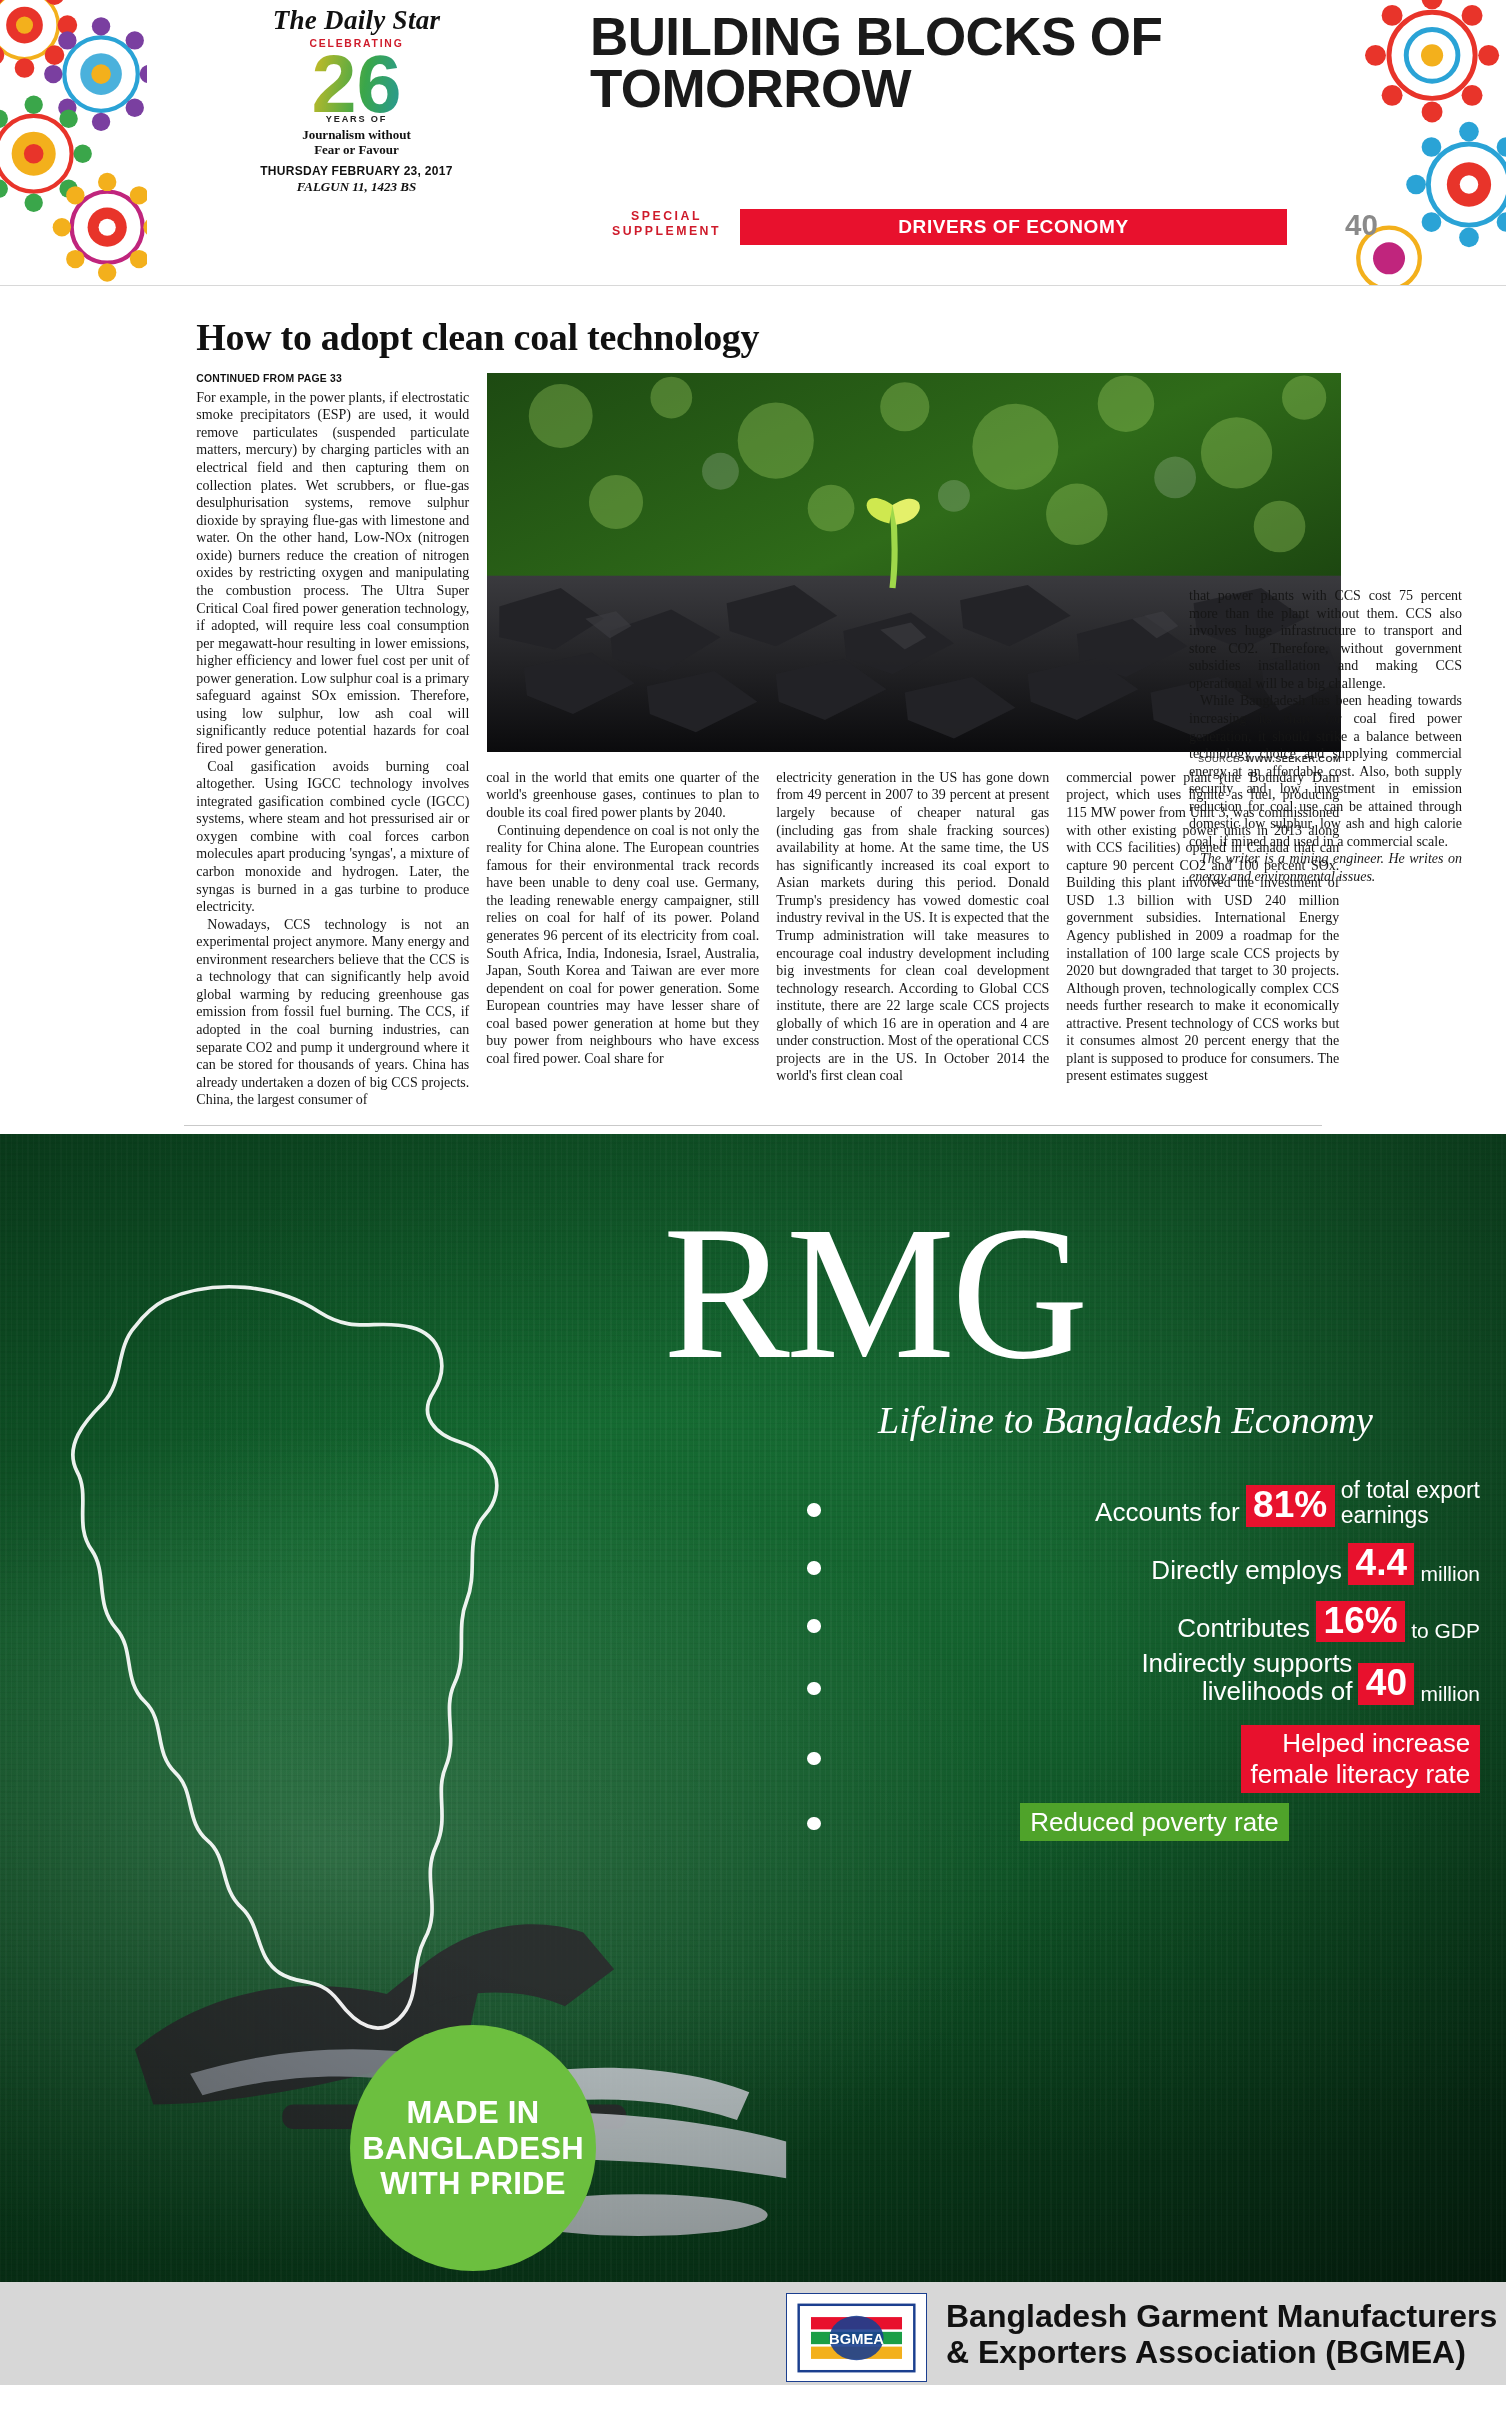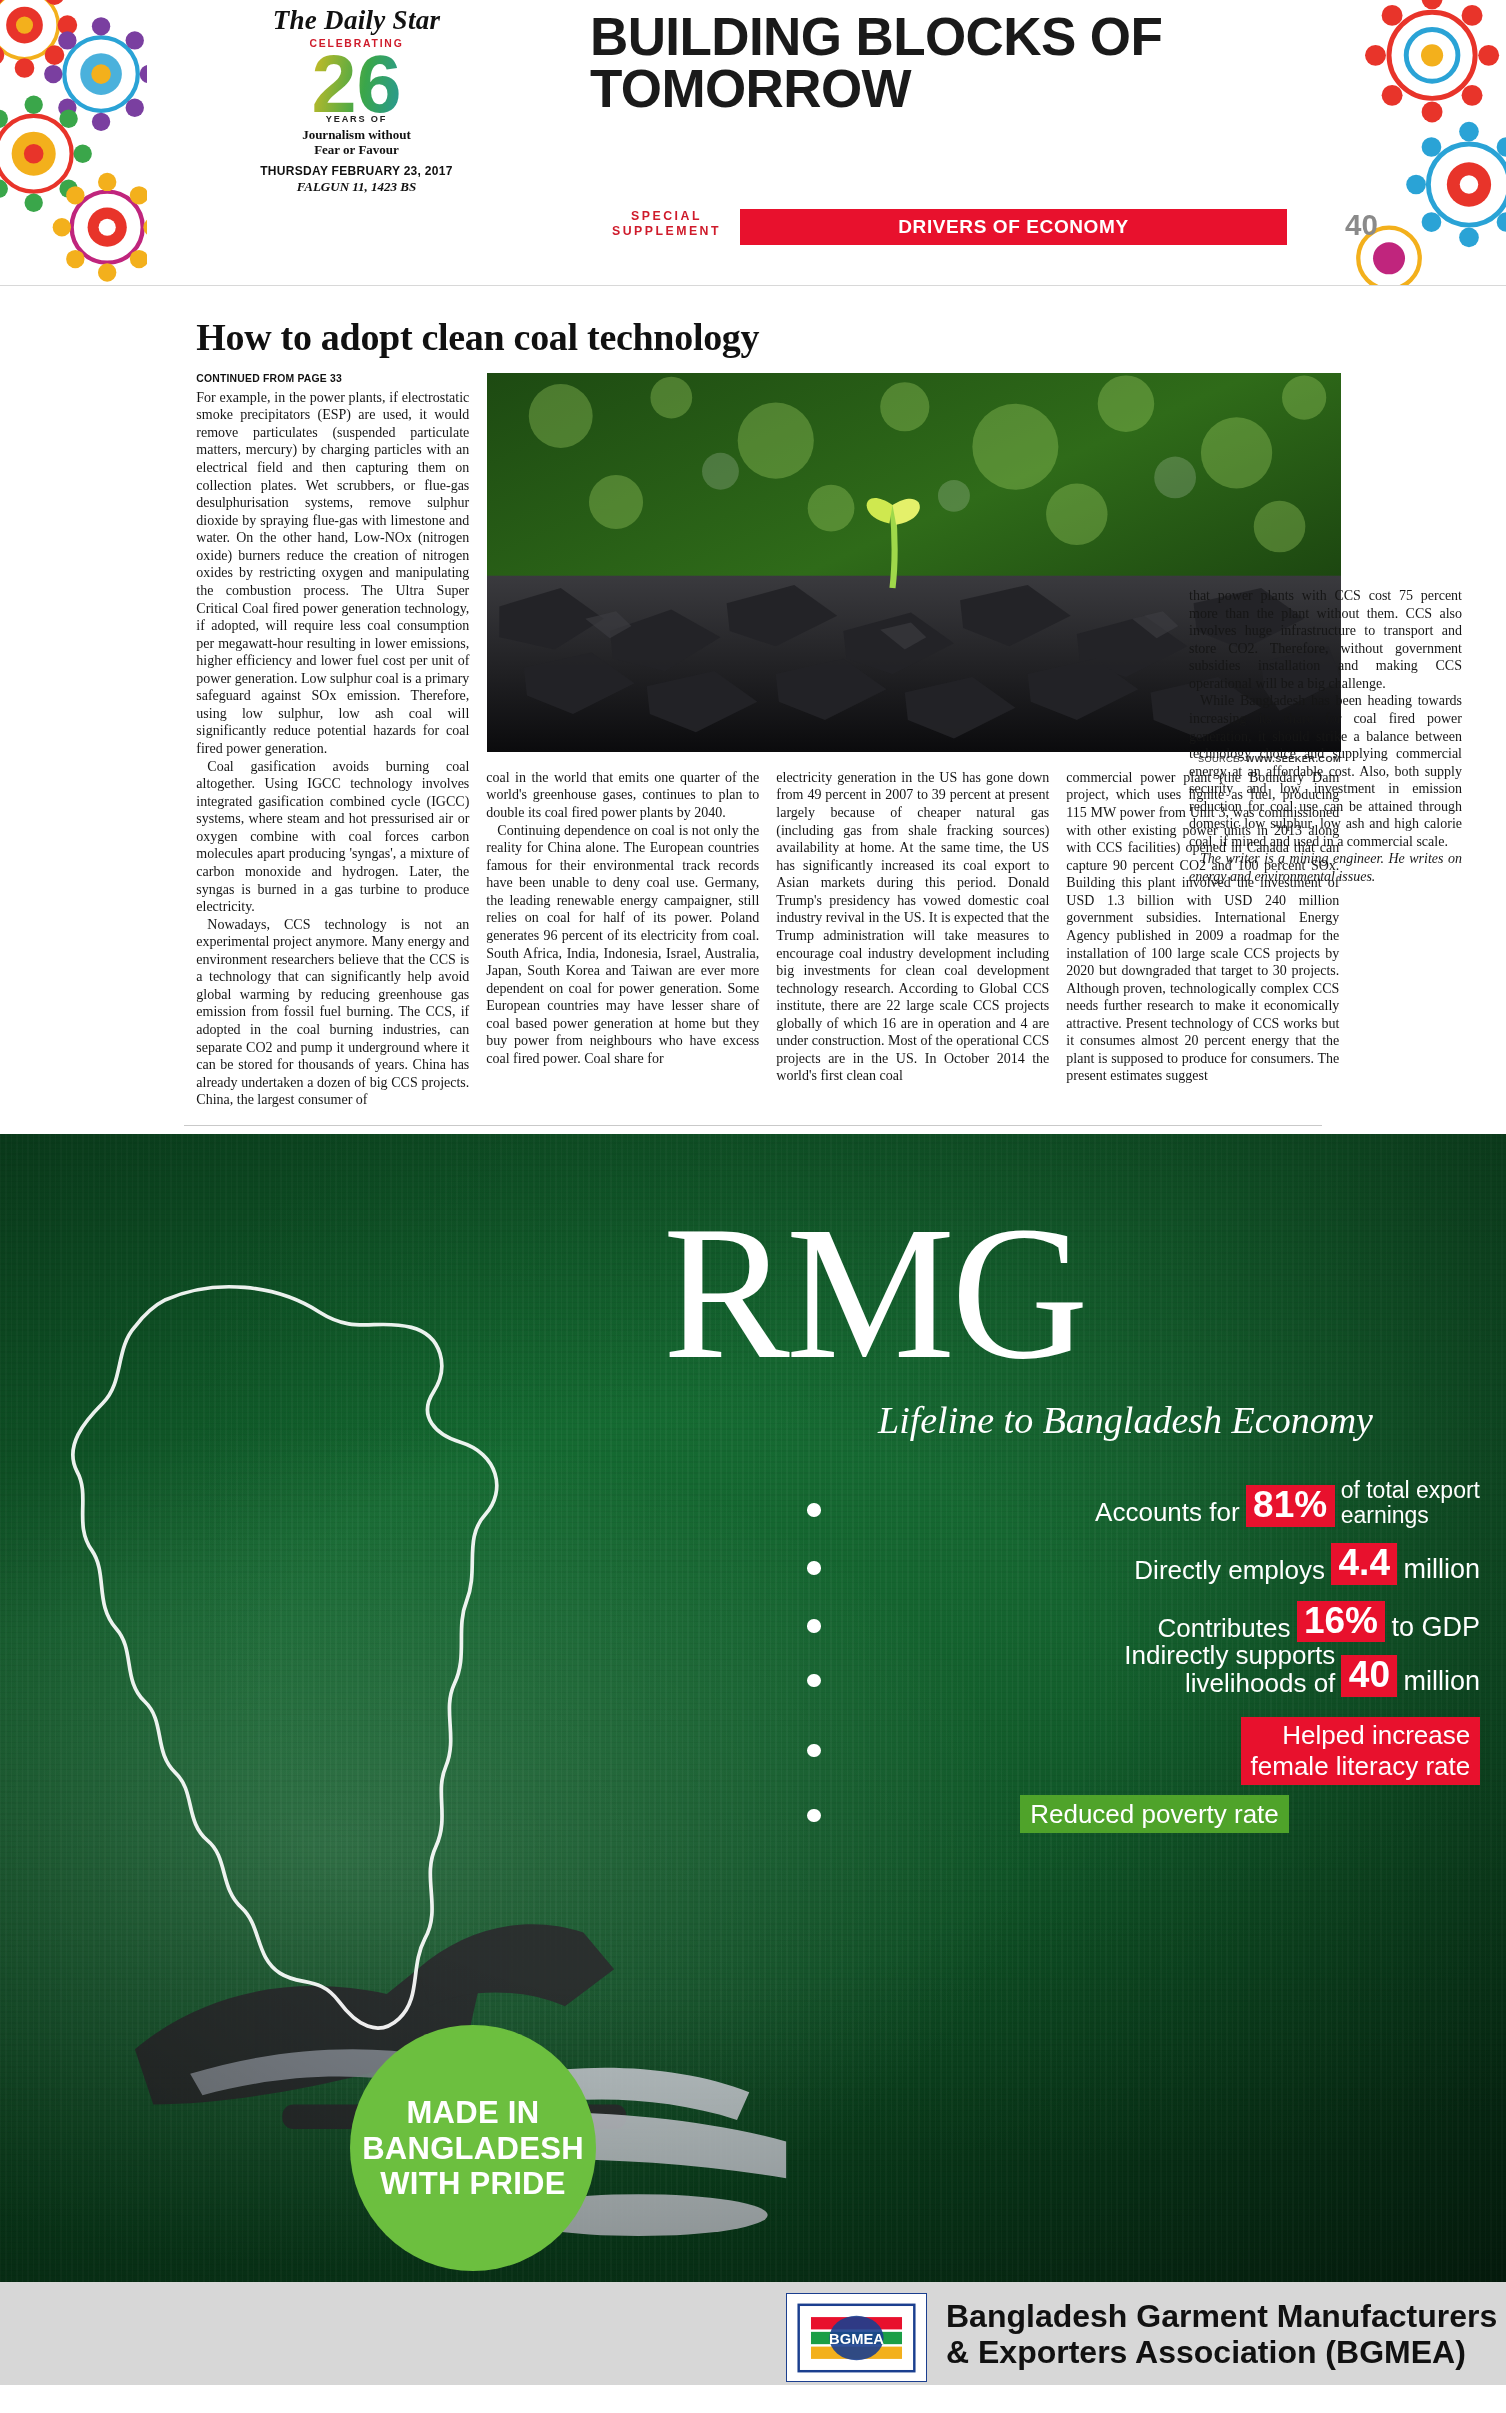--- a/index.html
+++ b/index.html
@@ -302,21 +302,21 @@
   }
   .fact .txt { font-size: 26px; line-height: 1.05; text-align: right; }
   .fact .val {
     background: #e8112d;
     color: #fff;
     font-size: 37px;
     font-weight: bold;
     padding: 1.2px 7.4px 3.7px 7.4px;
     line-height: 1.0;
   }
-  .fact .unit { font-size: 27px; line-height: 1.1; }
+  .fact .unit { font-size: 21px; line-height: 1.1; }
   .fact .unit.two { font-size: 23px; line-height: 1.05; text-align:left; }
   .bullet {
     position: absolute;
     left: -22px;
     bottom: 9.8px;
     width: 13.5px; height: 13.5px;
     border-radius: 50%;
     background: #ffffff;
   }
   .boxfact {
@@ -665,21 +665,21 @@
 earnings</span>
       </div>
 
       <div class="fact" style="margin-bottom:16px;">
         <span class="bullet"></span>
         <span class="txt">Directly employs</span>
         <span class="val">4.4</span>
         <span class="unit">million</span>
       </div>
 
-      <div class="fact" style="margin-bottom:0;">
+      <div class="fact" style="margin-bottom:8px;">
         <span class="bullet"></span>
         <span class="txt">Contributes</span>
         <span class="val">16%</span>
         <span class="unit">to GDP</span>
       </div>
 
       <div class="fact" style="margin-bottom:16px;">
         <span class="bullet"></span>
         <span class="txt" style="white-space:pre-line;margin-left:28px;">Indirectly supports
 livelihoods of</span>

